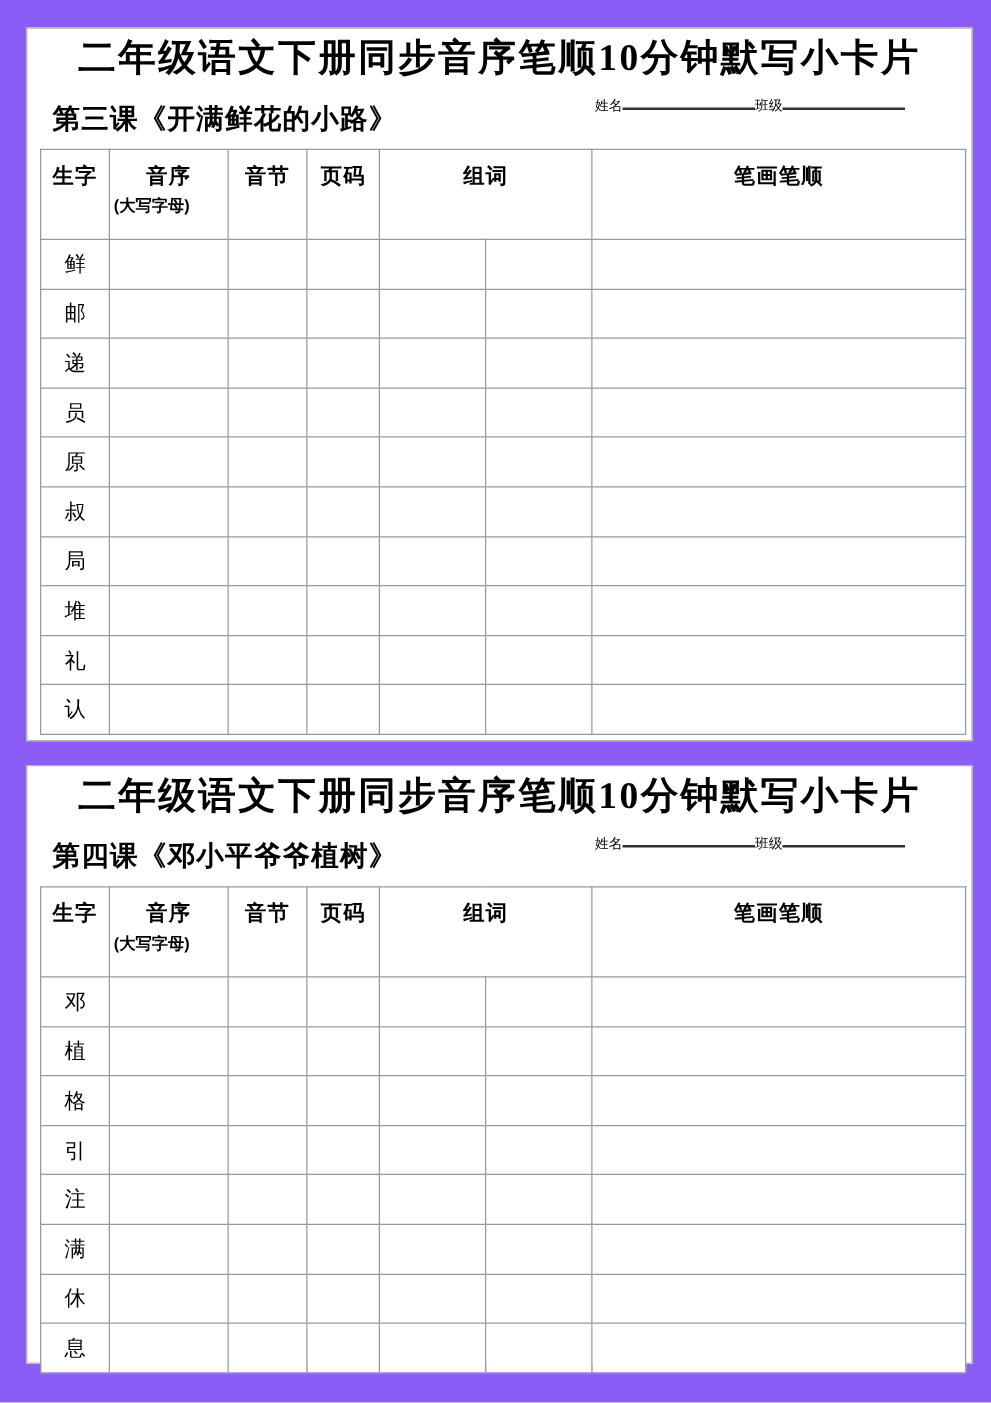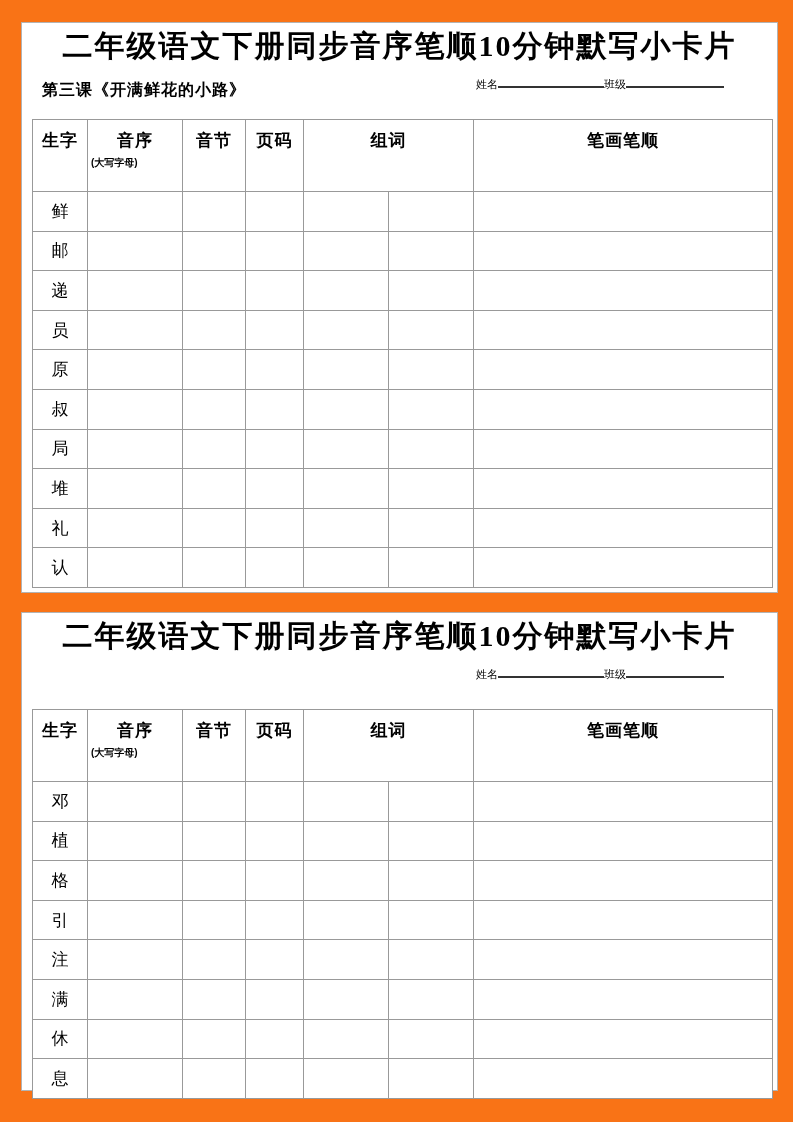--- a/index.html
+++ b/index.html
@@ -6,21 +6,21 @@
     margin: 0;
     padding: 0;
     background: #ffffff;
     font-family: "Liberation Serif", "DejaVu Serif", serif;
     color: #000000;
   }
   .page {
     position: relative;
     width: 793px;
     height: 1122px;
-    background: #f97316;
+    background: #8b5cf6;
     overflow: hidden;
   }
   .card {
     position: absolute;
     left: 21px;
     width: 755px;
     border: 1px solid #b3b3b3;
     background: #ffffff;
   }
   .card-0 { top: 22px;  height: 569px; }
@@ -51,21 +51,21 @@
     vertical-align: baseline;
   }
   .blank-name  { width: 106px; }
   .blank-class { width: 98px;  }
 
   .lesson-title {
     position: absolute;
     left: 20px;
     top: 57px;
     margin: 0;
-    font-size: 16px;
+    font-size: 22px;
     font-weight: bold;
     letter-spacing: 1px;
     white-space: nowrap;
   }
 
   table.card-table {
     position: absolute;
     left: 10px;
     top: 96px;
     width: 740px;
@@ -82,21 +82,21 @@
     vertical-align: top;
     padding-top: 9px;
     text-align: center;
     font-family: "Liberation Sans", "DejaVu Sans", sans-serif;
     font-size: 17px;
     font-weight: bold;
     letter-spacing: 1px;
     margin-left: 20px;
   }
   .card-table thead th .sub-label {
-    font-size: 10px;
+    font-size: 13px;
     font-weight: bold;
     letter-spacing: 0;
     margin-top: 4px;
     text-align: left;
     padding-left: 3px;
     white-space: nowrap;
   }
   .card-table tbody td {
     height: 38.6px;
   }
@@ -245,20 +245,21 @@
     </table>
   </section>
 
   <section class="card card-1">
     <h1 class="card-title">二年级语文下册同步音序笔顺10分钟默写小卡片</h1>
 
     <div class="name-line">
       <span>姓名</span><span class="blank blank-name"></span><span>班级</span><span class="blank blank-class"></span>
     </div>
 
+    <h2 class="lesson-title">第四课《邓小平爷爷植树》</h2>
 
     <table class="card-table">
       <colgroup>
         <col class="col-char">
           <col class="col-phon">
           <col class="col-syll">
           <col class="col-page">
           <col class="col-word1">
           <col class="col-word2">
           <col class="col-strk">

